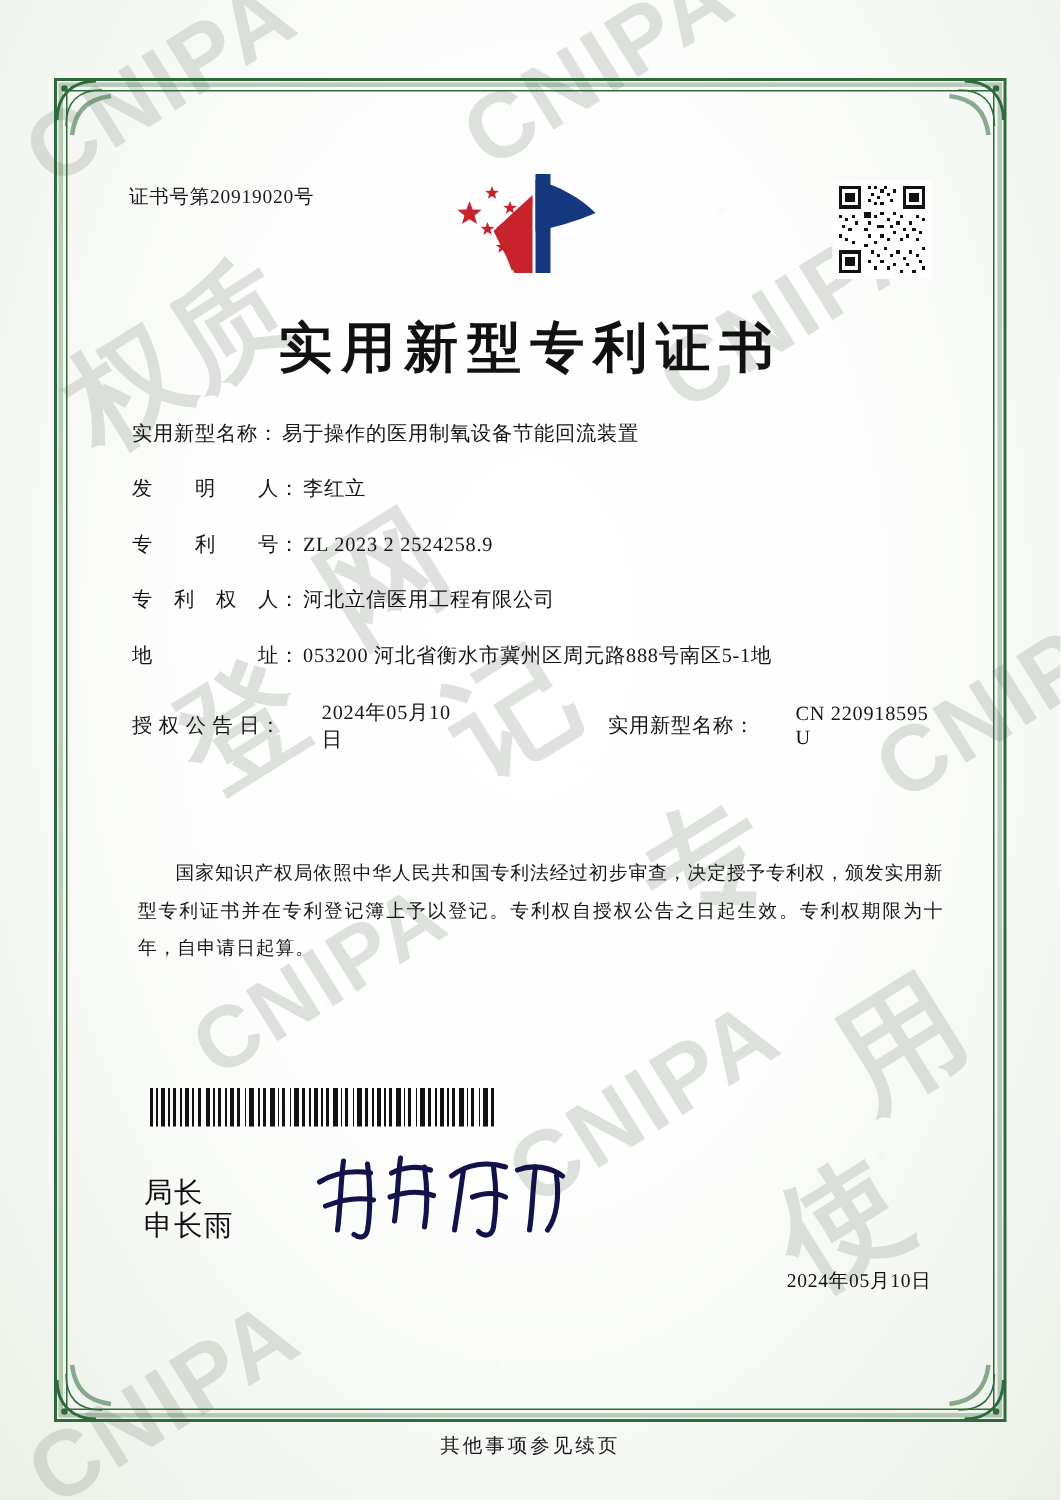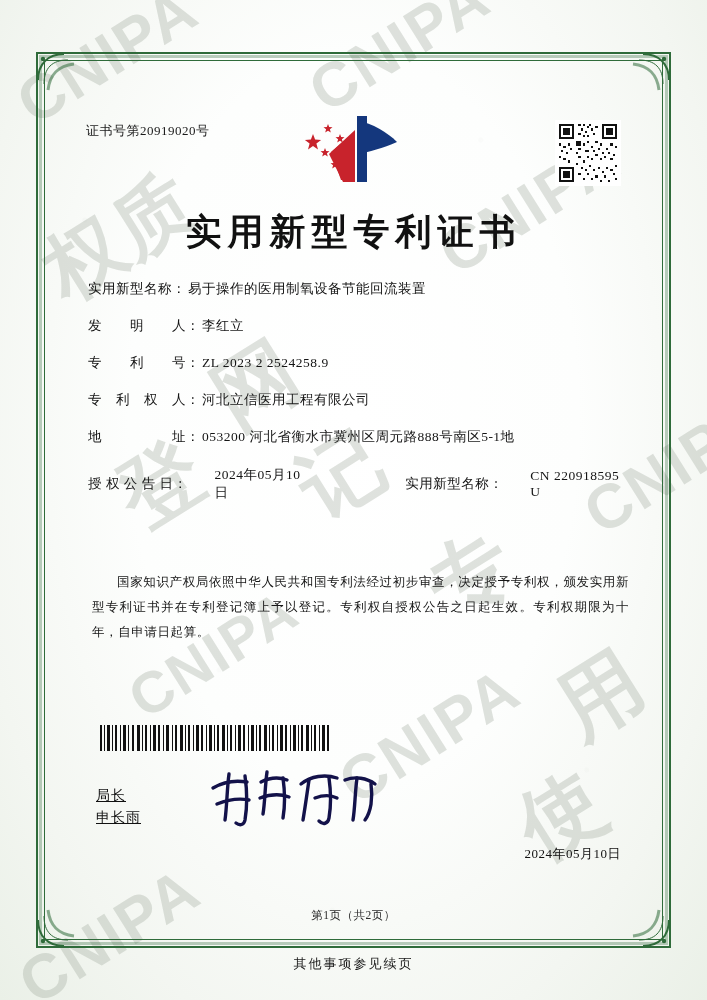--- a/index.html
+++ b/index.html
@@ -161,25 +161,24 @@
   #barcode {
     position: absolute;
     left: 100px; top: 725px;
     width: 230px; height: 26px;
   }
 
   
   #director-block {
     position: absolute;
     left: 96px; top: 785px;
-    font-size: 14px;
+    font-size: 19px;
     line-height: 22px;
     color: #111;
     letter-spacing: 1px;
-    text-decoration: underline;
   }
   #signature {
     position: absolute;
     left: 205px; top: 762px;
     width: 180px; height: 70px;
   }
   #issue-date {
     position: absolute;
     right: 86px; top: 845px;
     font-size: 13px;
@@ -470,16 +469,15 @@
       <path d="M124 16 C126 30 126 44 124 56 C123 62 118 63 114 59"></path>
       <path d="M110 36 C118 33 126 33 132 36"></path>
       <path d="M140 18 C150 14 162 16 170 22"></path>
       <path d="M152 16 C150 30 150 46 148 58"></path>
       <path d="M166 22 C168 36 166 50 160 58"></path>
     </g>
   </svg>
 
   <div id="issue-date">2024年05月10日</div>
 
-  <div id="page-indicator">第1页（共2页）</div>
   <div id="footer-note">其他事项参见续页</div>
 
 </div>
 
 </body></html>

